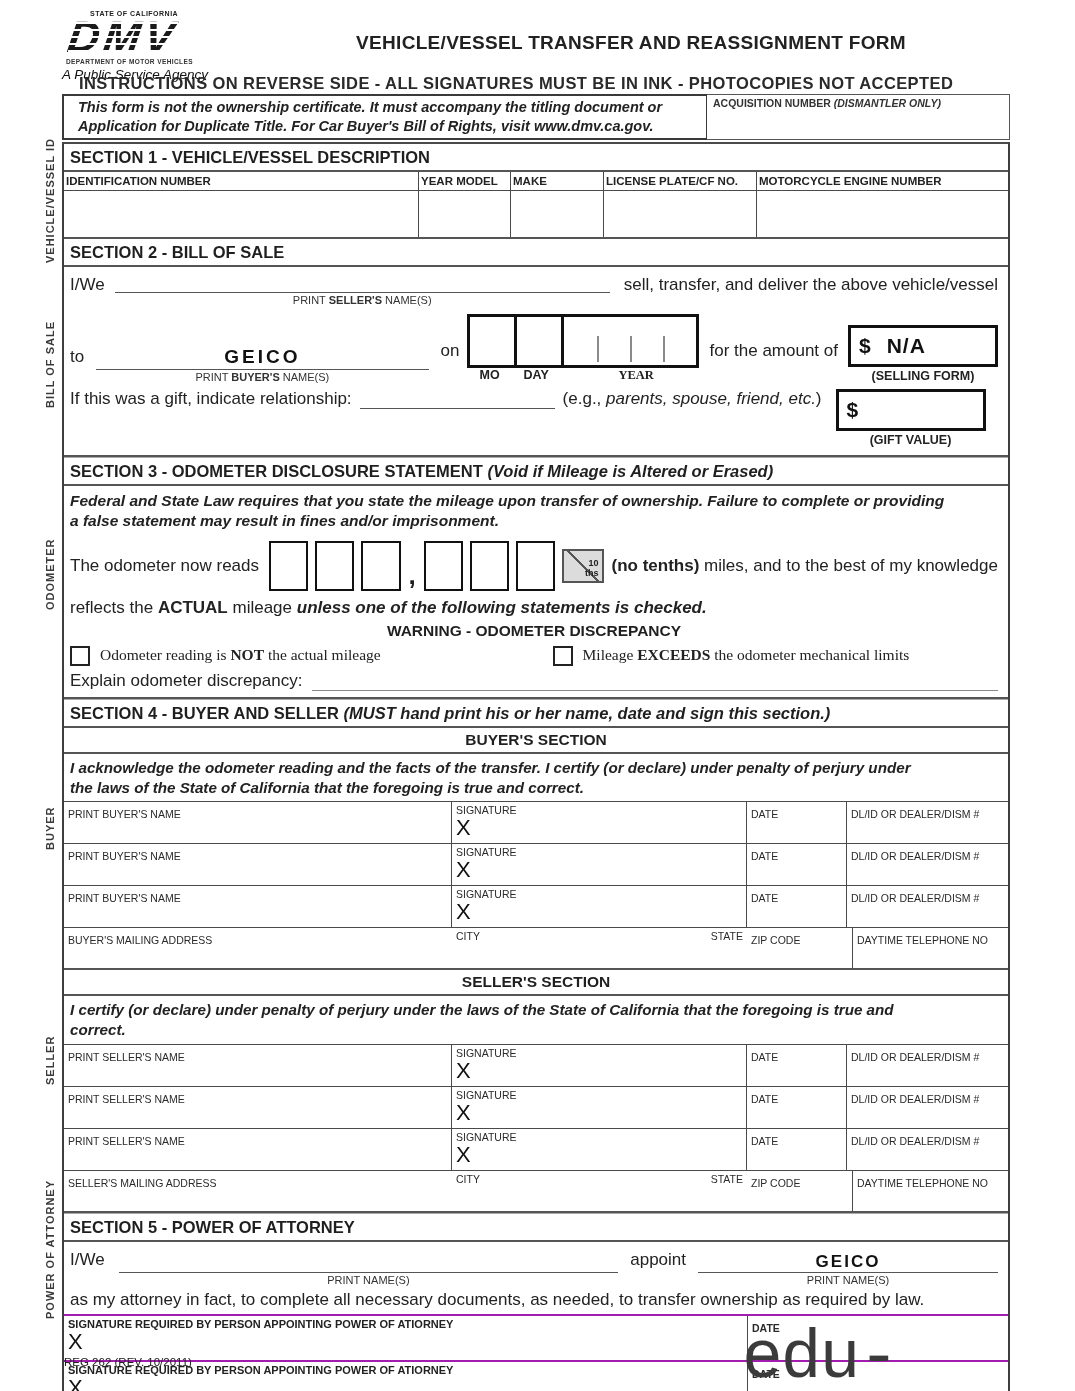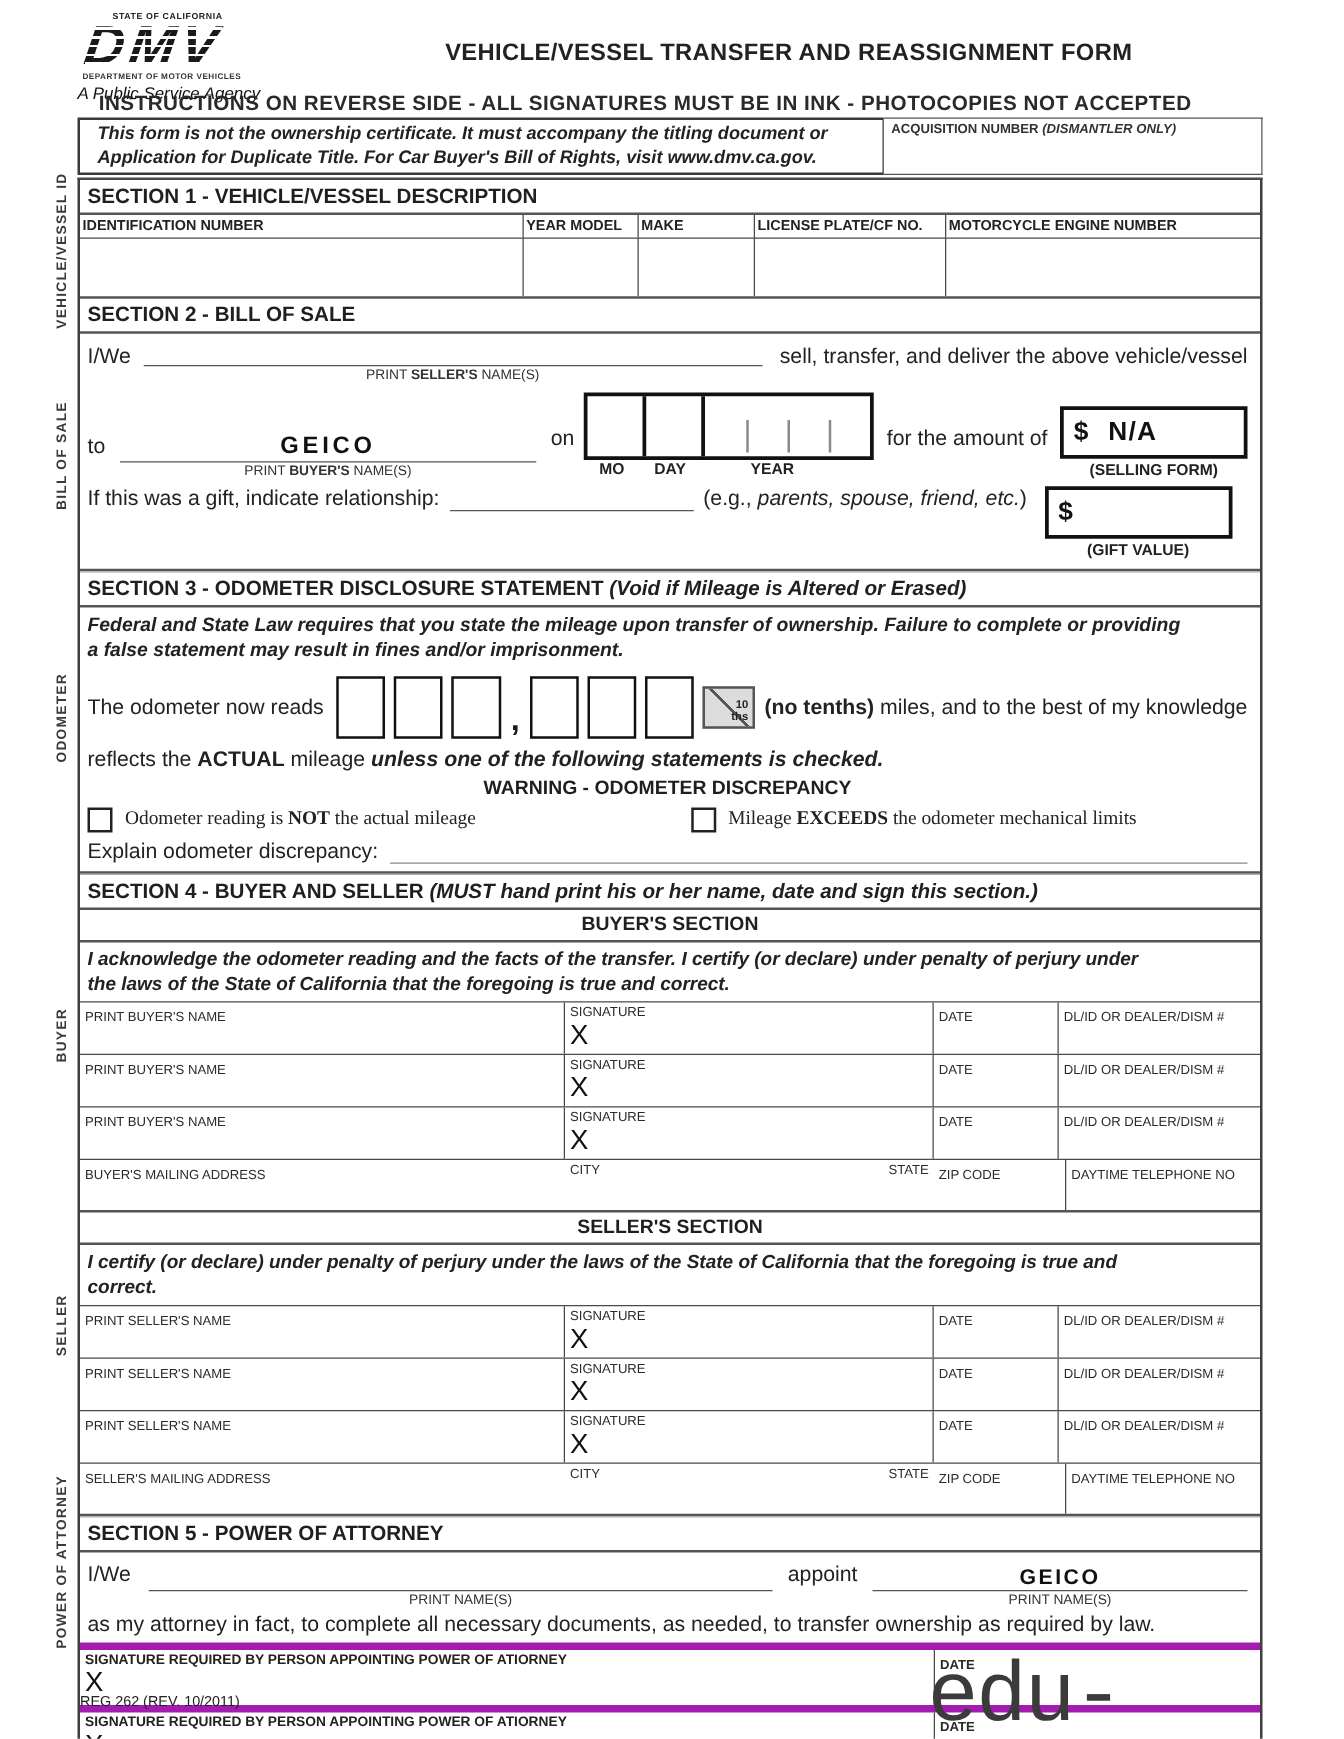--- a/index.html
+++ b/index.html
@@ -90,21 +90,21 @@
   .sig-grid > div.last { border-right:none; }
   .cell-label { font-size:10.5px; color:#2a2a2a; white-space:nowrap; }
   .xmark { font-size:22px; color:#111; line-height:1.05; font-weight:normal; }
   .addr-grid { display:grid; grid-template-columns:388px 295px 105px 1fr; border-top:1.5px solid #4a4a4a; }
   .addr-grid > div { padding:2px 4px; min-height:40px; }
   .addr-grid .city { display:flex; justify-content:space-between; }
   .addr-grid .phone { border-left:1.5px solid #4a4a4a; }
 
   
   .s5-body { padding:8px 10px 4px 6px; border-top:2px solid #555; }
-  .poa-grid { display:grid; grid-template-columns:683px 1fr; border-top:6px solid #a21caf; }
+  .poa-grid { display:grid; grid-template-columns:683px 1fr; border-top:2px solid #a21caf; }
   .poa-grid > div { padding:2px 4px; min-height:44px; }
   .poa-grid .datecol { border-left:1.5px solid #4a4a4a; }
   .poa-sig-label { font-size:11px; font-weight:bold; color:#222; }
 
   .footer-reg { position:absolute; left:64px; top:1356px; font-size:11.5px; color:#222; }
   .watermark { position:absolute; left:742px; top:1296px; font-family:"Liberation Mono", monospace; font-size:68px; color:#3b3b3b; letter-spacing:-2px; z-index:5;margin-top:24px; }
 </style>
 </head>
 <body>
 
@@ -187,21 +187,21 @@
             <div class="cell"></div>
             <div class="cell year">
               <span class="tick" style="left:25%;"></span>
               <span class="tick" style="left:50%;"></span>
               <span class="tick" style="left:75%;"></span>
             </div>
           </div>
           <div class="date-labels">
             <span style="position:absolute; left:12px;">MO</span>
             <span style="position:absolute; left:56px;">DAY</span>
-            <span style="position:absolute; left:133px;">YEAR</span>
+            <span style="position:absolute; left:151px;font-family:Liberation Serif, serif;">YEAR</span>
           </div>
         </div>
         <span class="bigtxt" style="margin:0 10px 22px 10px;">for the amount of</span>
         <div class="line-col">
           <div class="moneybox">
             <span>$</span>
             <span class="val">N/A</span>
           </div>
           <div class="money-label">(SELLING FORM)</div>
         </div>

